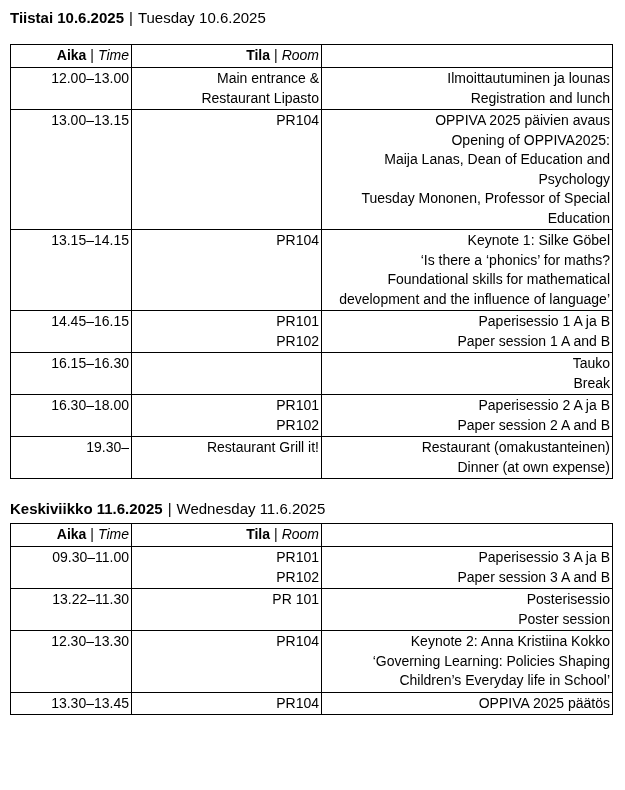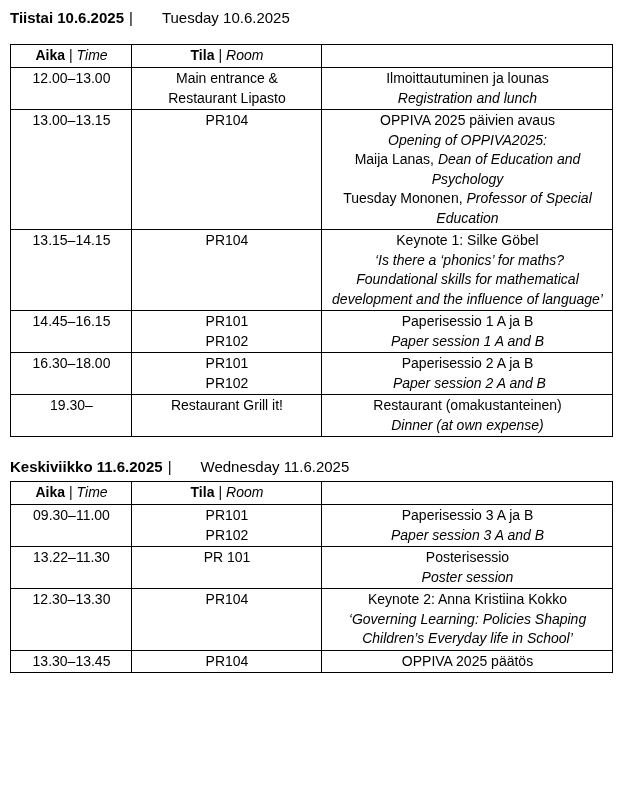--- a/index.html
+++ b/index.html
@@ -15,49 +15,49 @@
 
   .heading {
     font-size: 15px;
     line-height: 21px;
     white-space: nowrap;
   }
   .sec:first-child .heading { margin: 0 0 16px 0; }
   .sec + .sec .heading { margin: 19px 0 4px 0; }
   .hfi { font-weight: bold; }
   .hsep { margin: 0 5px; }
-  .hen { font-weight: normal; margin-left: 24px; }
+  .hen { font-weight: normal; }
 
   table.sched {
     border-collapse: collapse;
     table-layout: fixed;
     width: 602px;
   }
   col.c1 { width: 121px; }
   col.c2 { width: 190px; }
   col.c3 { width: 291px; }
   th, td {
     border: 1px solid #000000;
     vertical-align: top;
     padding: 1px 2px 1px 3px;
-    text-align: center;
+    text-align: right;
     font-weight: normal;
   }
   th { height: 20px; line-height: 19.5px; white-space: nowrap; }
   .thfi { font-weight: bold; }
   .thsep { margin: 0 4px; }
   .then { font-style: italic; }
 
   .line {
     white-space: pre;
     height: 19.5px;
     line-height: 19.5px;
     overflow: hidden;
   }
-  .seg.i { font-style: italic; }
+  .seg.i { }
 </style>
 </head>
 <body>
 
 <div class="page">
   <div id="sections">
       <section class="sec">
         <div class="heading"><span class="hfi">Tiistai 10.6.2025</span><span class="hsep">|</span><span class="hen">Tuesday 10.6.2025</span></div>
         <table class="sched">
           <colgroup>
@@ -120,20 +120,30 @@
               <td class="time">
                 <div class="line">14.45–16.15</div>
               </td>
               <td class="room">
                 <div class="line">PR101</div>
                 <div class="line">PR102</div>
               </td>
               <td class="desc">
                 <div class="line"><span class="seg">Paperisessio 1 A ja B</span></div>
                 <div class="line"><span class="seg i">Paper session 1 A and B</span></div>
+              </td>
+            </tr>
+            <tr>
+              <td class="time">
+                <div class="line">16.15–16.30</div>
+              </td>
+              <td class="room"></td>
+              <td class="desc">
+                <div class="line"><span class="seg">Tauko</span></div>
+                <div class="line"><span class="seg i">Break</span></div>
               </td>
             </tr>
             <tr>
               <td class="time">
                 <div class="line">16.30–18.00</div>
               </td>
               <td class="room">
                 <div class="line">PR101</div>
                 <div class="line">PR102</div>
               </td>

